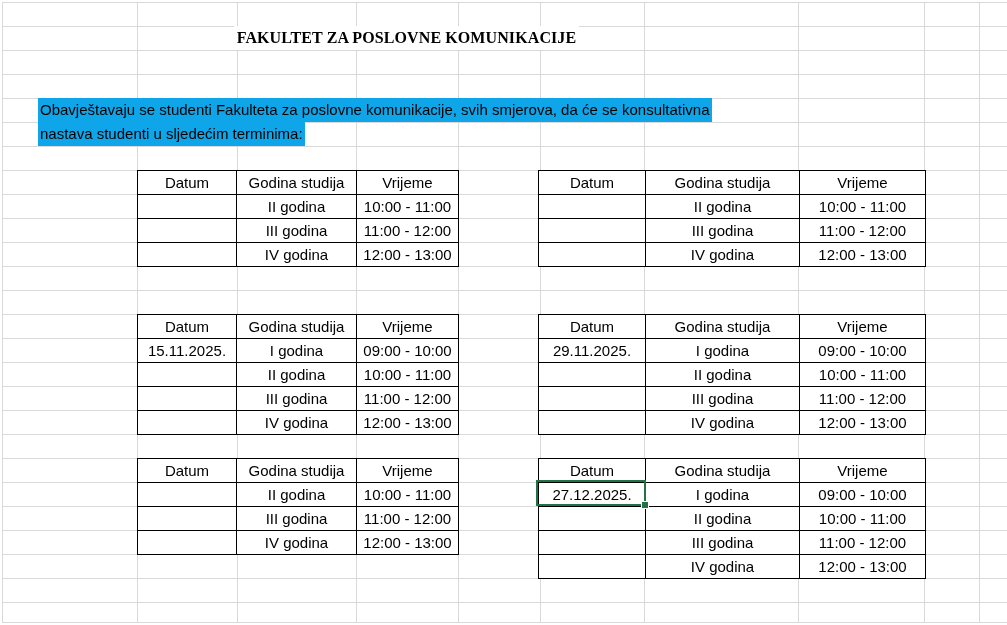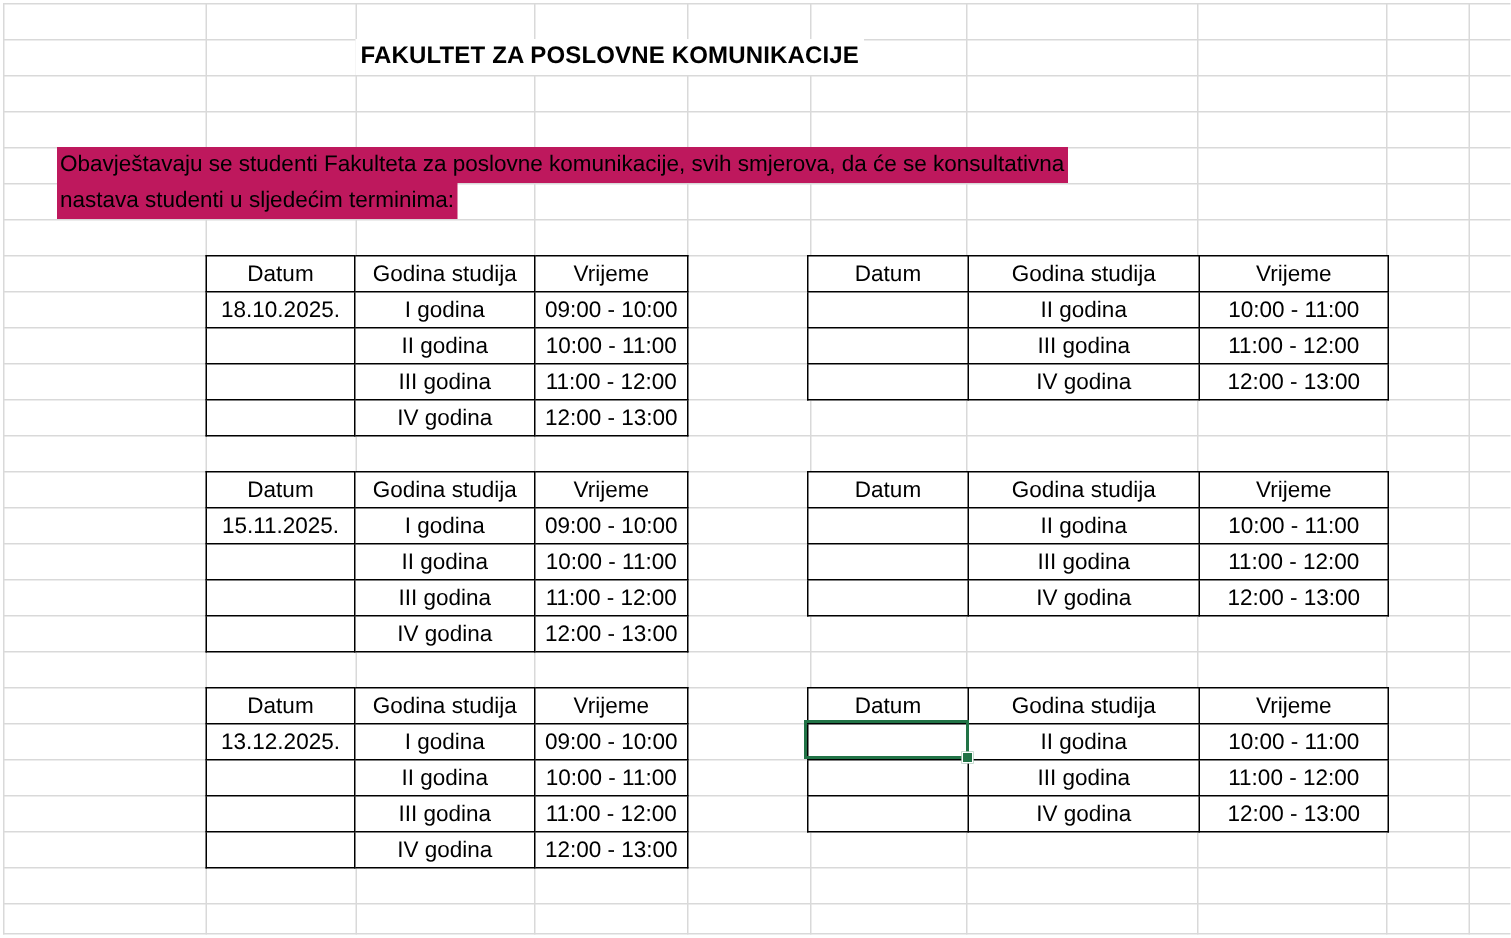--- a/index.html
+++ b/index.html
@@ -12,26 +12,26 @@
   #gridlines { position:absolute; left:0; top:0; width:1007px; height:625px; z-index:0; }
   .vline { position:absolute; width:1px; top:2px; height:621px; }
   .hline { position:absolute; height:1px; left:2px; width:1005px; }
 
   .title-wrap { position:absolute; left:106px; width:601px; text-align:center; z-index:1; }
   .title-line {
     display:inline-block; background:#ffffff; font-weight:bold;
     font-size:16px; line-height:24px; height:24px; padding:0 3px;
     letter-spacing:0.1px;
   }
-  #title1 { top:26px; }
+  #title1 { top:26px;font-family:Liberation Serif, serif; }
   #title2 { top:50px; }
 
   #intro { position:absolute; left:38px; top:98px; z-index:1; font-size:15px; }
   .intro-line {
-    background:#be185d; line-height:24px; height:24px;
+    background:#0ea5e9; line-height:24px; height:24px;
     width:fit-content; padding:0 2px; white-space:nowrap;
   }
 
   table.sched {
     position:absolute; z-index:1; border-collapse:collapse; table-layout:fixed;
     background:#ffffff; font-size:15px;
   }
   table.sched th, table.sched td {
     border:1px solid #000000; height:23px; padding:0;
     text-align:center; vertical-align:middle; font-weight:normal;
@@ -109,25 +109,20 @@
         </colgroup>
         <thead>
           <tr>
             <th>Datum</th>
             <th>Godina studija</th>
             <th>Vrijeme</th>
           </tr>
         </thead>
         <tbody>
           <tr>
-            <td>18.10.2025.</td>
-            <td>I godina</td>
-            <td>09:00 - 10:00</td>
-          </tr>
-          <tr>
             <td></td>
             <td>II godina</td>
             <td>10:00 - 11:00</td>
           </tr>
           <tr>
             <td></td>
             <td>III godina</td>
             <td>11:00 - 12:00</td>
           </tr>
           <tr>
@@ -212,20 +207,25 @@
         </colgroup>
         <thead>
           <tr>
             <th>Datum</th>
             <th>Godina studija</th>
             <th>Vrijeme</th>
           </tr>
         </thead>
         <tbody>
           <tr>
+            <td>29.11.2025.</td>
+            <td>I godina</td>
+            <td>09:00 - 10:00</td>
+          </tr>
+          <tr>
             <td></td>
             <td>II godina</td>
             <td>10:00 - 11:00</td>
           </tr>
           <tr>
             <td></td>
             <td>III godina</td>
             <td>11:00 - 12:00</td>
           </tr>
           <tr>
@@ -243,25 +243,20 @@
         </colgroup>
         <thead>
           <tr>
             <th>Datum</th>
             <th>Godina studija</th>
             <th>Vrijeme</th>
           </tr>
         </thead>
         <tbody>
           <tr>
-            <td>13.12.2025.</td>
-            <td>I godina</td>
-            <td>09:00 - 10:00</td>
-          </tr>
-          <tr>
             <td></td>
             <td>II godina</td>
             <td>10:00 - 11:00</td>
           </tr>
           <tr>
             <td></td>
             <td>III godina</td>
             <td>11:00 - 12:00</td>
           </tr>
           <tr>
@@ -278,20 +273,25 @@
           <col style="width: 126px;">
         </colgroup>
         <thead>
           <tr>
             <th>Datum</th>
             <th>Godina studija</th>
             <th>Vrijeme</th>
           </tr>
         </thead>
         <tbody>
+          <tr>
+            <td>27.12.2025.</td>
+            <td>I godina</td>
+            <td>09:00 - 10:00</td>
+          </tr>
           <tr>
             <td></td>
             <td>II godina</td>
             <td>10:00 - 11:00</td>
           </tr>
           <tr>
             <td></td>
             <td>III godina</td>
             <td>11:00 - 12:00</td>
           </tr>

